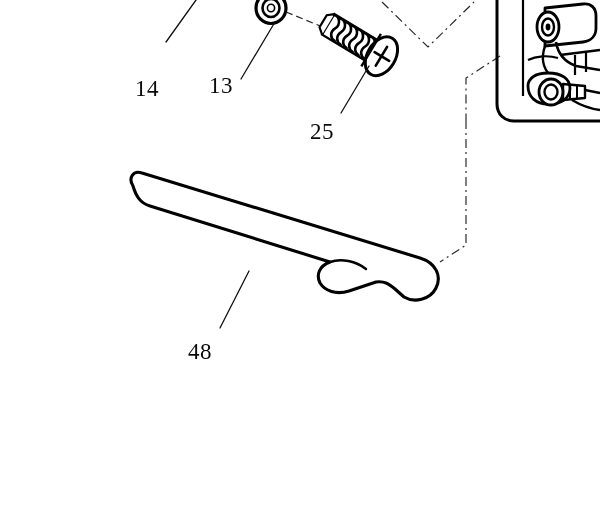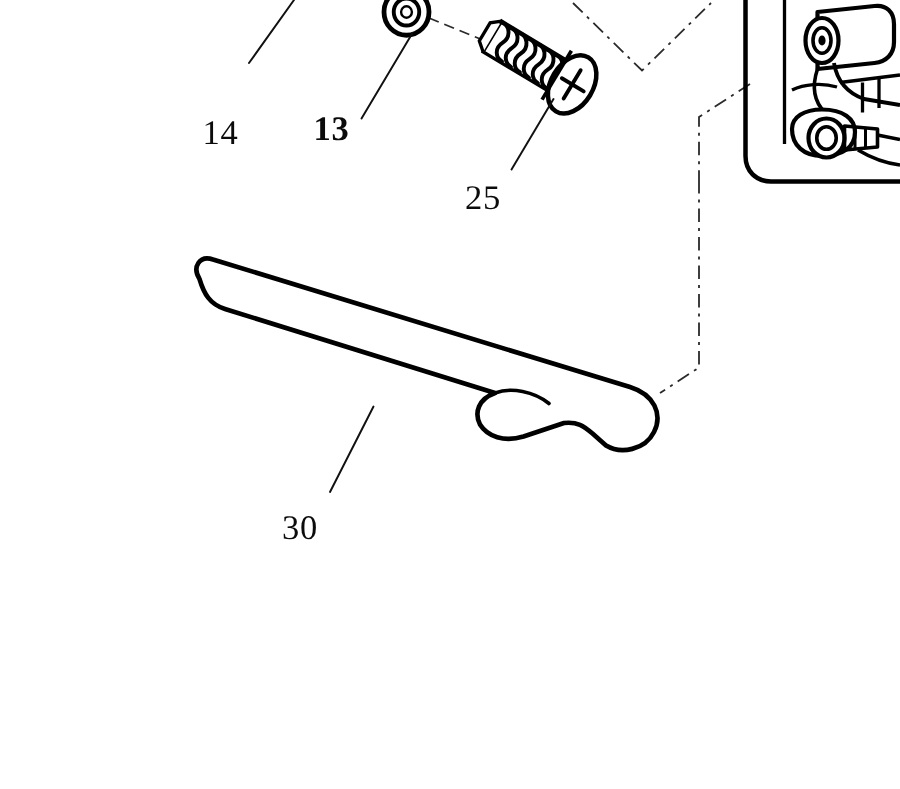--- a/index.html
+++ b/index.html
@@ -139,19 +139,19 @@
     <g stroke="#111111" stroke-width="1.3" fill="none" stroke-linecap="round">
       <line x1="166" y1="42" x2="196" y2="0"></line>
       <line x1="241" y1="79" x2="275" y2="22"></line>
       <line x1="341" y1="113" x2="369" y2="66"></line>
       <line x1="220" y1="328" x2="249" y2="271"></line>
     </g>
   </svg>
 
   <div class="callout-label" style="left:135px; top:35px;margin-top:42px;">14</div>
 
-  <div class="callout-label" style="left:209px; top:74px;font-weight:bold;">13</div>
+  <div class="callout-label" style="left:209px; top:74px;">13</div>
 
   <div class="callout-label" style="left:310px; top:120px;">25</div>
 
-  <div class="callout-label" style="left:188px; top:340px;">30</div>
+  <div class="callout-label" style="left:188px; top:340px;">48</div>
 
 </div>
 
 </body></html>

